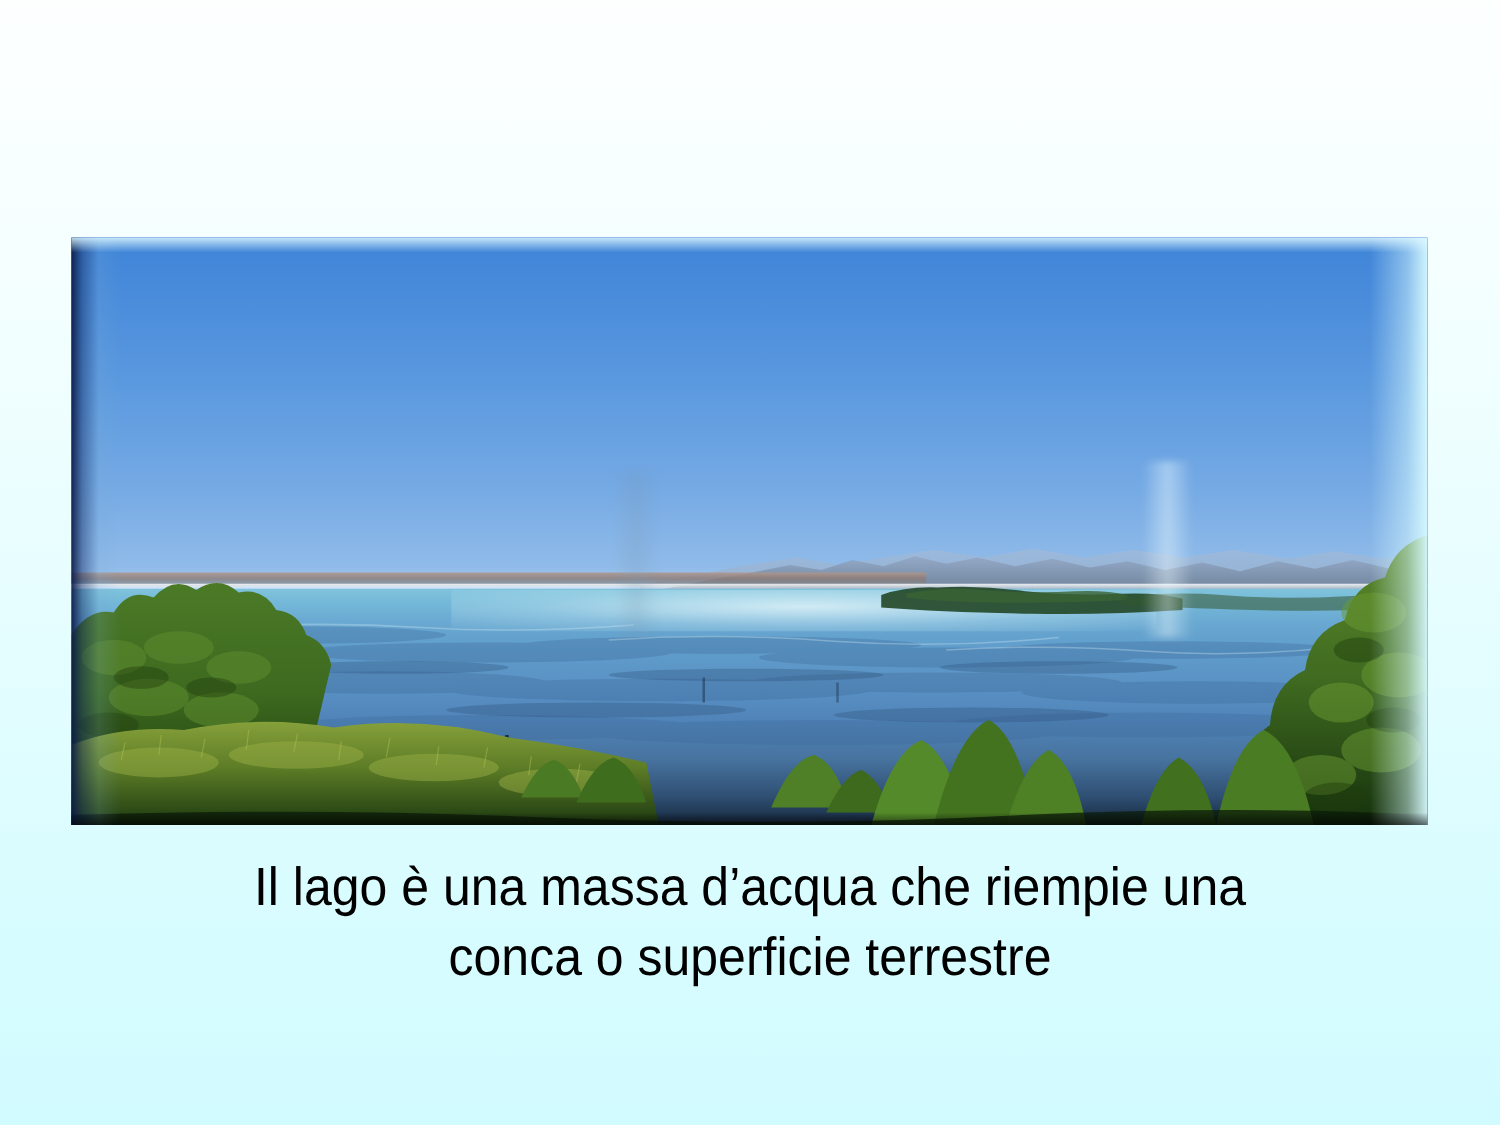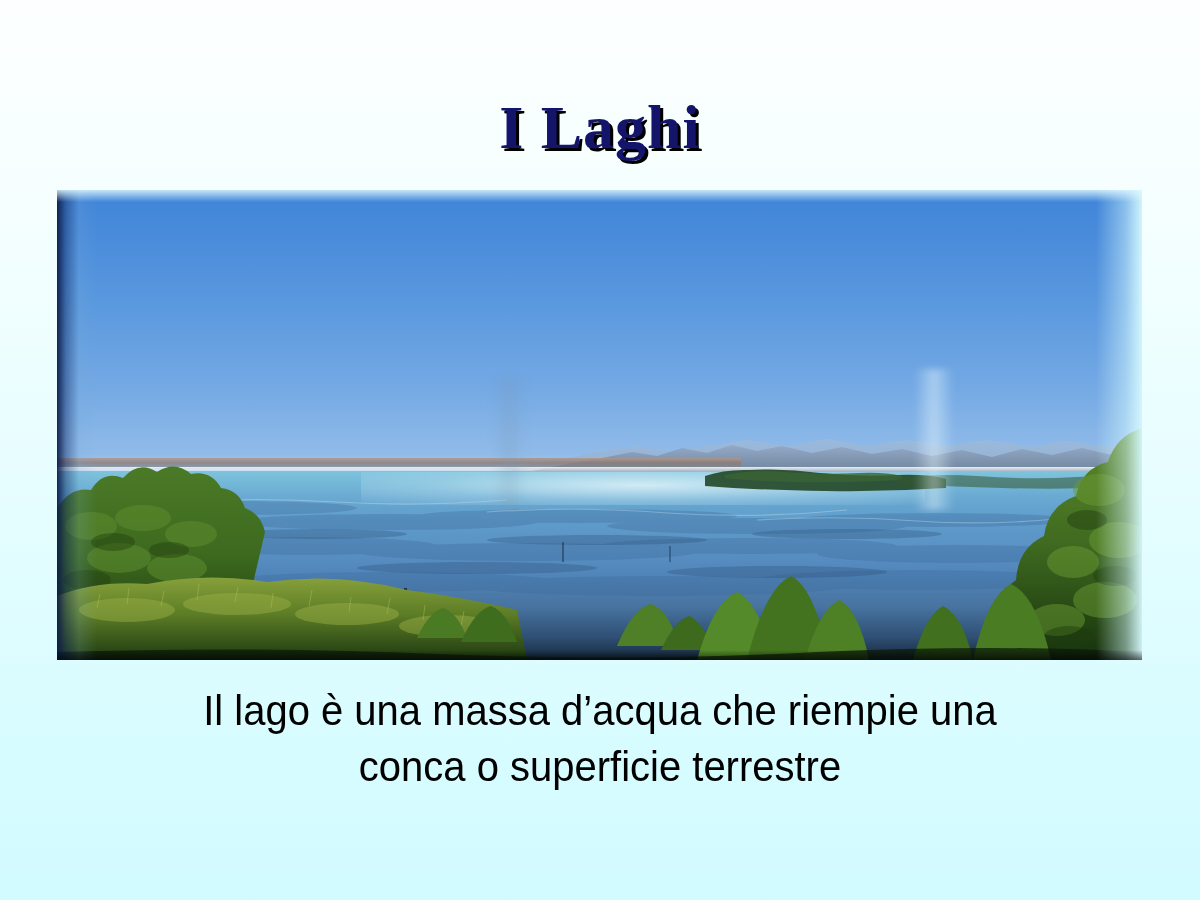--- a/index.html
+++ b/index.html
@@ -170,21 +170,20 @@
     transform: scaleX(0.93);
     transform-origin: 50% 0;
   }
   #caption .line { display: block; white-space: nowrap; }
 </style>
 </head>
 <body>
 
 <div id="slide">
 
-  <div id="title">I Laghi</div>
 
   <div id="photo">
 
     <div class="layer sky"></div>
     <div class="haze"></div>
 
     <svg class="layer mountains" viewBox="0 0 1085 470" preserveAspectRatio="none">
       <defs>
         <linearGradient id="mtnGrad" x1="0" y1="0" x2="0" y2="1">
           <stop offset="0%" stop-color="#8fa4c2"></stop>

